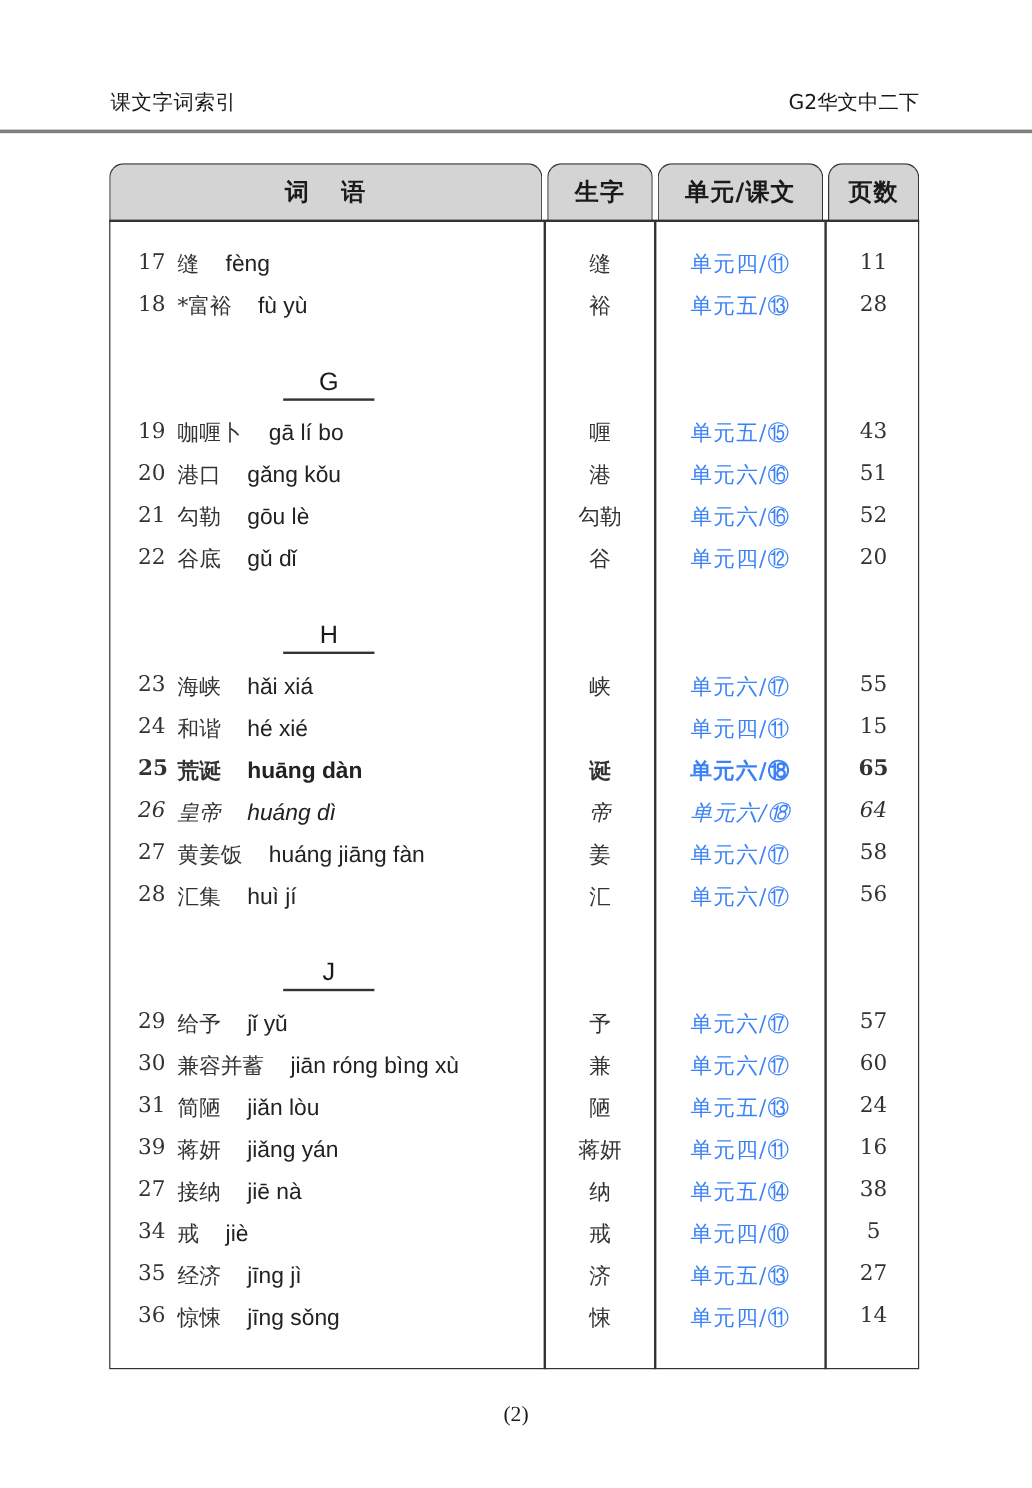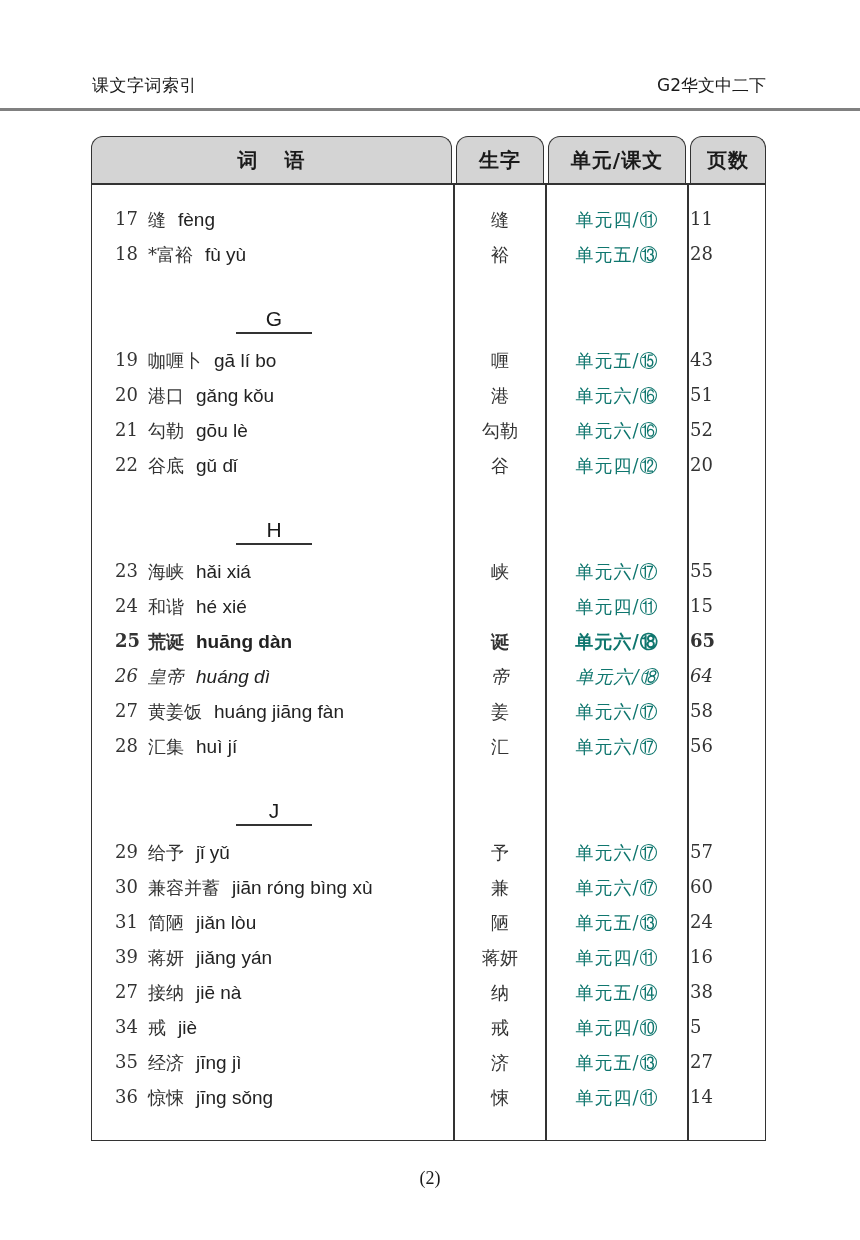--- a/index.html
+++ b/index.html
@@ -14,24 +14,24 @@
   .th-unit { left:548px; width:138px; }
   .th-page { left:690px; width:76px; }
 
   .tbody { position:absolute; left:91px; top:184px; width:675px; height:957px; border:1.5px solid #333; box-sizing:border-box; }
   .vline { position:absolute; top:184px; height:957px; width:1.5px; background:#333; }
   .hline { position:absolute; left:91px; top:183px; width:675px; height:2px; background:#333; }
 
   .row { position:absolute; left:91px; width:796px; height:30px; font-size:19px; }
   .row .num { position:absolute; left:24px; top:4px; font-family:"DejaVu Serif", serif; font-size:18px; color:#333; }
   .row .word { position:absolute; left:57px; top:4px; font-family:"DejaVu Serif", serif; font-size:18px; color:#333; }
-  .row .pinyin { font-family:"Liberation Sans", sans-serif; font-size:19px; margin-left:12px; color:#222; }
+  .row .pinyin { font-family:"Liberation Sans", sans-serif; font-size:19px; margin-left:22px; color:#222; }
   .row .char { position:absolute; left:365px; width:88px; text-align:center; top:4px; font-family:"DejaVu Serif", serif; font-size:18px; color:#333; }
-  .row .unit { position:absolute; left:457px; width:138px; text-align:center; top:4px; font-family:"DejaVu Serif", serif; font-size:18px; color:#0f766e; letter-spacing:1px; }
-  .row .page { position:absolute; left:599px; width:76px; text-align:left; top:4px; font-family:"DejaVu Serif", serif; font-size:18px; color:#333; }
+  .row .unit { position:absolute; left:457px; width:138px; text-align:center; top:4px; font-family:"DejaVu Serif", serif; font-size:18px; color:#3b82f6; letter-spacing:1px; }
+  .row .page { position:absolute; left:599px; width:76px; text-align:center; top:4px; font-family:"DejaVu Serif", serif; font-size:18px; color:#333; }
 
   .letter { position:absolute; left:236px; width:76px; text-align:center; font-family:"Liberation Sans", sans-serif; font-size:21px; border-bottom:2px solid #333; padding-bottom:1px; line-height:24px; }
 
   .footer { position:absolute; left:0; width:860px; top:1168px; text-align:center; font-family:"Liberation Serif", serif; font-size:18px; }
 </style>
 </head>
 <body>
 
 <div class="hdr-left">课文字词索引</div>
 <div class="hdr-right">G2华文中二下</div>

